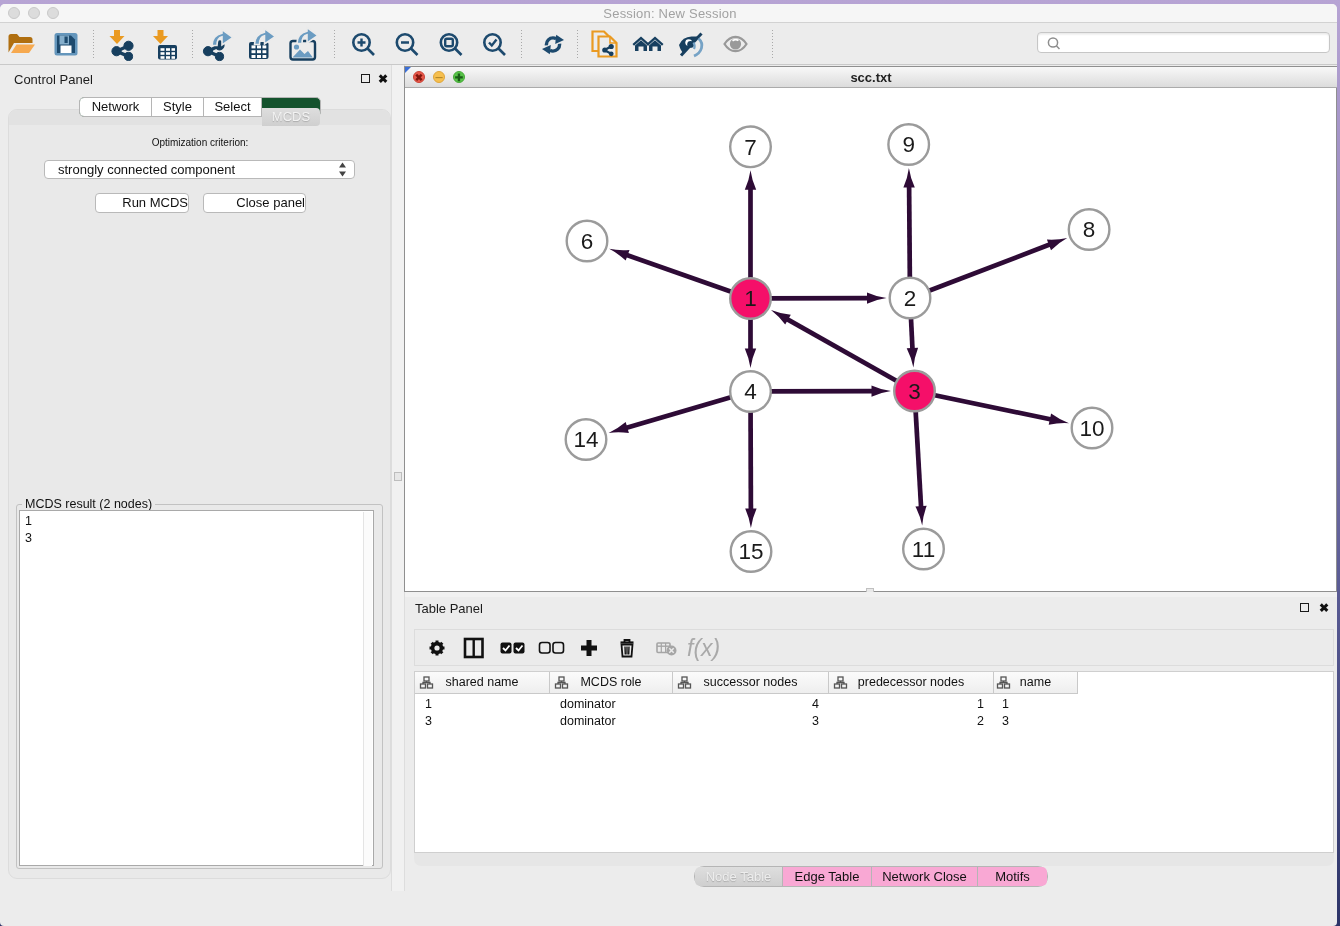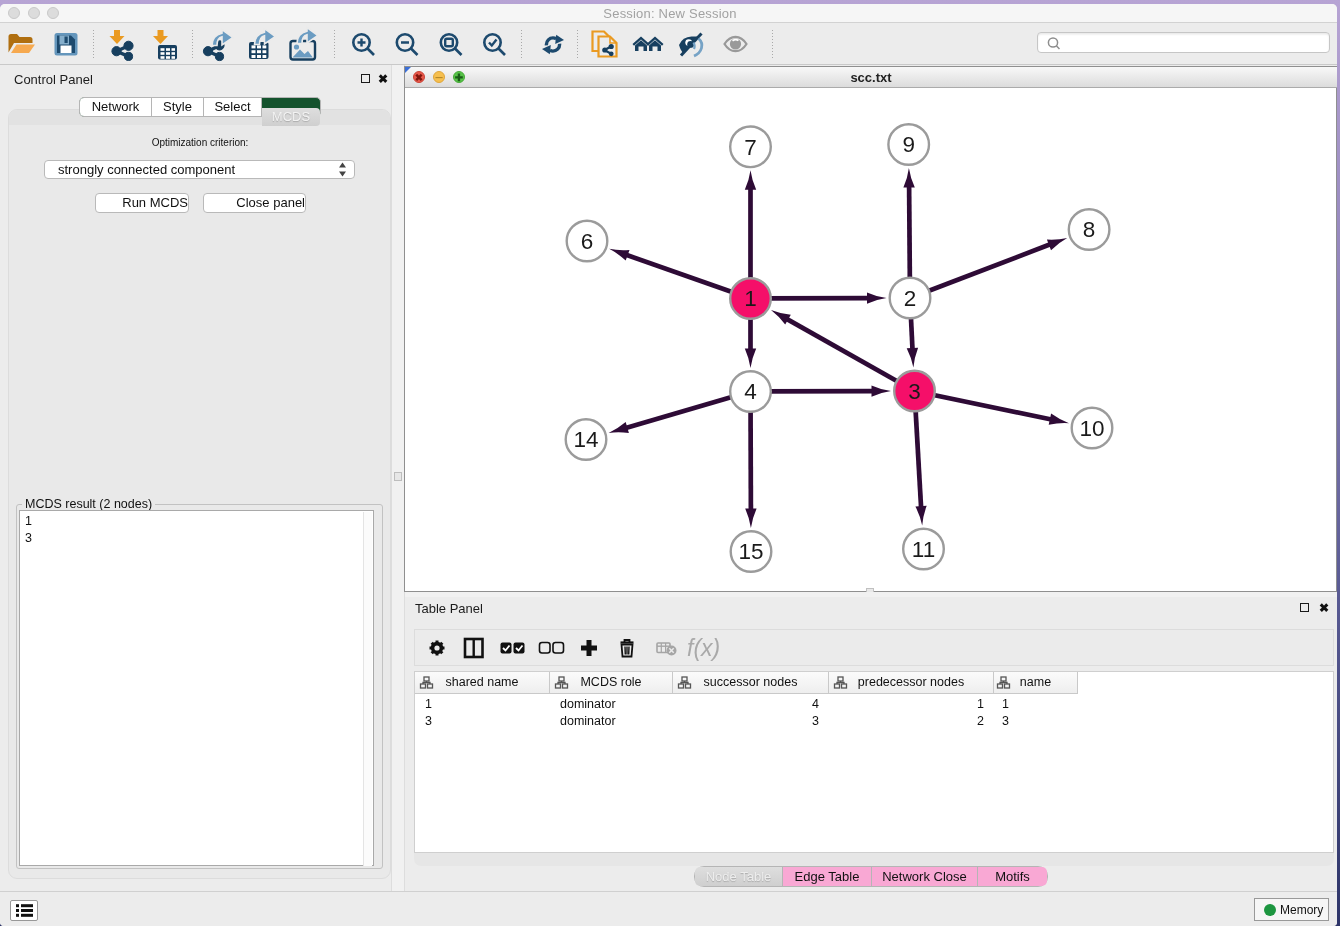--- a/index.html
+++ b/index.html
@@ -431,33 +431,15 @@
     <div class="rcell" style="left:587px; top:41px;">3</div>
   </div>
   <div class="abs" id="tp-strip"></div>
   <div class="abs" id="btabs">
     <div class="tab sel" style="width:88px;">Node Table</div>
           <div class="tab" style="width:89px;">Edge Table</div>
           <div class="tab" style="width:106px;">Network Close</div>
           <div class="tab" style="width:69px;">Motifs</div>
   </div>
 
-  <div class="abs" id="statusbar">
-    <div id="listbtn">
-      <svg width="26" height="19" viewBox="0 0 26 19">
-        <g fill="#111">
-          <rect x="5" y="3.2" width="3" height="3"></rect>
-                <rect x="10" y="3.2" width="12" height="3"></rect>
-          <rect x="5" y="8" width="3" height="3"></rect>
-                <rect x="10" y="8" width="12" height="3"></rect>
-          <rect x="5" y="12.8" width="3" height="3"></rect>
-                <rect x="10" y="12.8" width="12" height="3"></rect>
-        </g>
-      </svg>
-    </div>
-    <div id="membtn">
-            <span class="dot"></span>
-            <span class="t">Memory</span>
-          </div>
-  </div>
 </div>
     </div>
 </div>
 
 </body></html>

